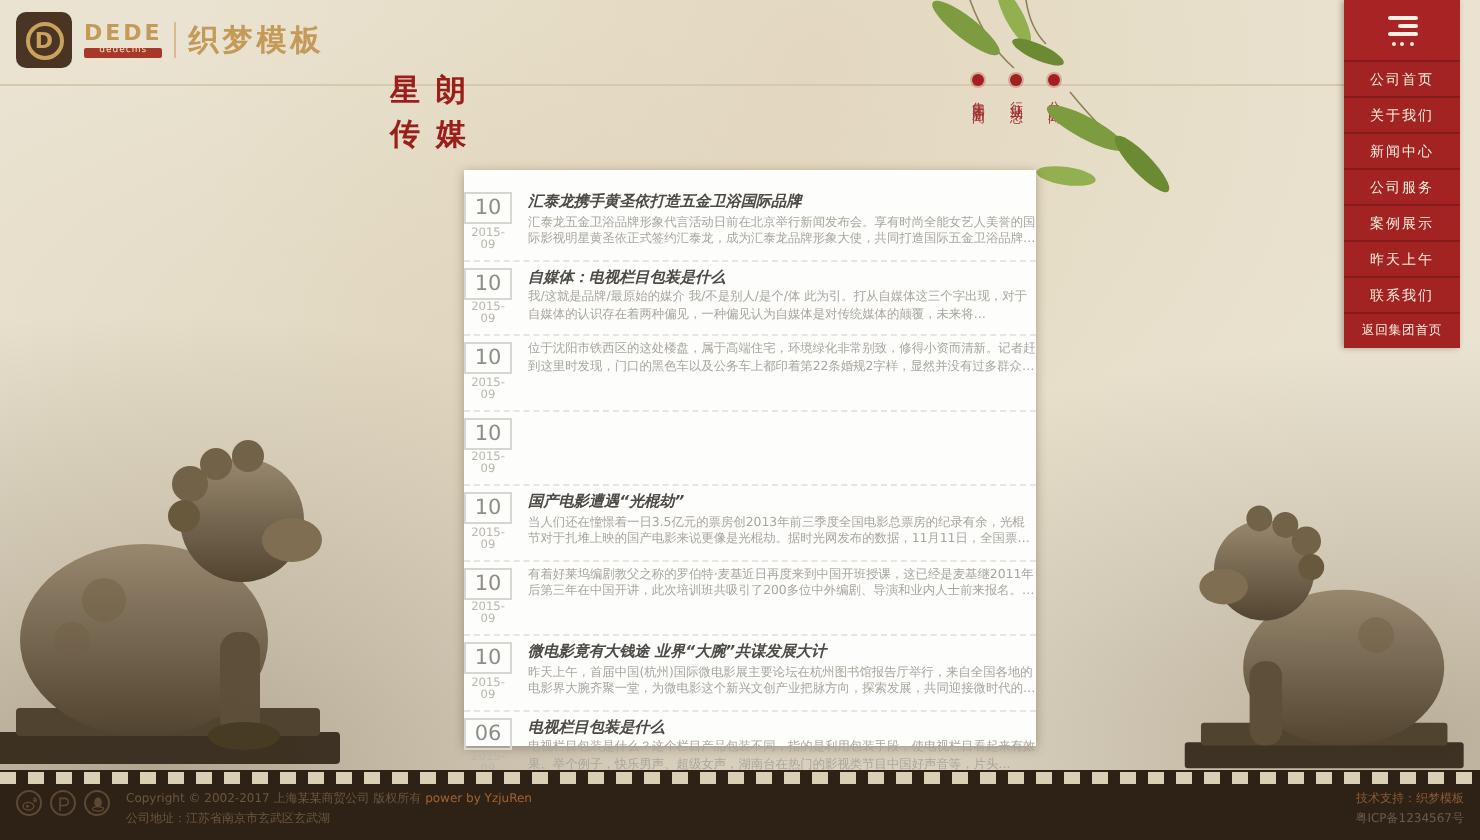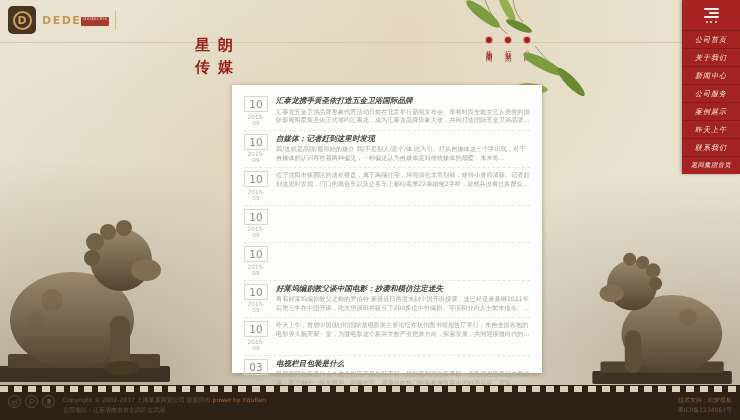--- a/index.html
+++ b/index.html
@@ -16,54 +16,54 @@
       #eae3d1;
   }
 
   
   .top-line { position:absolute; left:0; top:42px; width:682px; height:1px; background:#d6c9ad; }
 
   
   .logo { position:absolute; left:8px; top:6px; display:flex; align-items:center; gap:6px; cursor:pointer; }
   .logo-chip { width:28px; height:28px; border-radius:5px; background:#4a3423; display:flex; align-items:center; justify-content:center; }
   .logo-coin { width:19px; height:19px; border-radius:50%; border:2px solid #c9a25c; color:#c9a25c; font-size:11px; font-weight:bold; display:flex; align-items:center; justify-content:center; }
-  .logo-dede { display:flex; line-height:1; }
+  .logo-dede { display:flex; flex-direction:column; line-height:1; }
   .logo-dede .big { color:#c49a58; font-weight:bold; font-size:11px; letter-spacing:1.5px; }
   .logo-dede .tag { margin-top:2px; background:#a8392a; color:#f3e3c2; font-size:4.5px; padding:0.5px 2px; border-radius:1px; text-align:center; letter-spacing:.5px; }
   .logo-sep { width:1px; height:18px; background:#c49a58; opacity:.55; }
   .logo-title { color:#c49a58; font-size:15px; font-weight:bold; letter-spacing:2px; }
 
   
   .brand-v { position:absolute; left:194px; top:36px; width:40px; display:grid; grid-template-columns:1fr 1fr; gap:3px 6px; justify-items:center; font-family:"DejaVu Serif","Liberation Serif",serif; font-weight:bold; font-size:15px; color:#9a1f1b; }
 
   
   .ribbon { position:absolute; top:37px; width:12px; display:flex; flex-direction:column; align-items:center; cursor:pointer; }
   .ribbon .dot { width:6px; height:6px; border-radius:50%; background:#a32020; box-shadow:0 0 0 1px rgba(163,32,32,.25); }
   .ribbon .vtext { margin-top:2px; writing-mode:vertical-rl; text-orientation:upright; font-size:6.5px; letter-spacing:1.5px; color:#a03030; line-height:1; }
 
   
-  .sidebar { position:absolute; right:0; top:0; width:58px; background:#a32323; box-shadow:-1px 0 3px rgba(60,30,20,.35);font-style:italic; }
+  .sidebar { position:absolute; right:10px; top:0; width:58px; background:#a32323; box-shadow:-1px 0 3px rgba(60,30,20,.35); }
   .menu-btn { height:30px; display:flex; flex-direction:column; align-items:center; justify-content:center; gap:2px; cursor:pointer; background:#a82424; }
   .menu-btn .bar { width:15px; height:2px; background:#f7efe0; border-radius:1px; }
   .menu-btn .bar.short { width:10px; align-self:flex-end; margin-right:21px; }
   .menu-btn .dots { display:flex; gap:2.5px; margin-top:1px; }
   .menu-btn .dots i { width:2px; height:2px; background:#f7efe0; border-radius:50%; }
   .side-item { height:18px; display:flex; align-items:center; justify-content:center; color:#f6eedd; font-size:7px; letter-spacing:1px; border-top:1px solid rgba(0,0,0,.18); cursor:pointer; }
   .side-item.small { font-size:6.3px; letter-spacing:.4px; }
 
   
   .leaves { position:absolute; left:455px; top:0; pointer-events:none; }
 
   
   .statue { position:absolute; pointer-events:none; opacity:.96; }
   .statue.left { left:-6px; bottom:27px; }
   .statue.right { right:-4px; bottom:27px; transform:scaleX(-1); }
 
   
-  .panel { position:absolute; left:232px; top:85px; width:310px; height:288px; background:#fdfdfc; box-shadow:0 1px 5px rgba(80,60,30,.4); padding:8px 12px 6px; }
+  .panel { position:absolute; left:232px; top:85px; width:286px; height:288px; background:#fdfdfc; box-shadow:0 1px 5px rgba(80,60,30,.4); padding:8px 0 6px; }
   .news-item { display:flex; gap:8px; padding:3px 0 4px; border-bottom:1px dashed #e7e5e0; cursor:pointer; }
   .news-item:last-of-type { border-bottom:none; }
   .nd { width:24px; flex:none; text-align:center; }
   .nd .day { display:block; border:1px solid #d8d6d0; color:#8f8d86; font-size:10.5px; line-height:14px; height:16px; }
   .nd .ymd { display:block; font-size:5.8px; color:#b9b6ad; margin-top:1.5px; }
   .nt { flex:1; min-width:0; }
   .nt .title { font-size:7.6px; font-weight:bold; color:#4d4b46; white-space:nowrap; overflow:hidden; text-overflow:ellipsis; margin-bottom:1.5px;font-style:italic; }
   .nt .desc { font-size:6.2px; color:#a9a69d; line-height:1.38; display:-webkit-box; -webkit-line-clamp:2; -webkit-box-orient:vertical; overflow:hidden; }
 
   
@@ -94,20 +94,21 @@
 
   <div class="logo">
     <div class="logo-chip">
       <div class="logo-coin">D</div>
     </div>
     <div class="logo-dede">
       <span class="big">DEDE</span>
       <span class="tag">dedecms</span>
     </div>
     <div class="logo-sep"></div>
+    <div class="logo-title">织梦模板</div>
   </div>
 
   <div class="brand-v">
     <span>星</span>
     <span>朗</span>
     <span>传</span>
     <span>媒</span>
   </div>
 
   <div class="ribbon" style="left:483px">
@@ -208,21 +209,21 @@
         <div class="desc">汇泰龙五金卫浴品牌形象代言活动日前在北京举行新闻发布会。享有时尚全能女艺人美誉的国际影视明星黄圣依正式签约汇泰龙，成为汇泰龙品牌形象大使，共同打造国际五金卫浴品牌…</div>
       </div>
     </div>
 
     <div class="news-item">
       <div class="nd">
         <span class="day">10</span>
         <span class="ymd">2015-09</span>
       </div>
       <div class="nt">
-        <div class="title">自媒体：记者赶到这里时发现</div>
+        <div class="title">自媒体：电视栏目包装是什么</div>
         <div class="desc">我/这就是品牌/最原始的媒介 我/不是别人/是个/体 此为引。打从自媒体这三个字出现，对于自媒体的认识存在着两种偏见，一种偏见认为自媒体是对传统媒体的颠覆，未来将…</div>
       </div>
     </div>
 
     <div class="news-item">
       <div class="nd">
         <span class="day">10</span>
         <span class="ymd">2015-09</span>
       </div>
       <div class="nt">
@@ -235,46 +236,50 @@
         <span class="day">10</span>
         <span class="ymd">2015-09</span>
       </div>
     </div>
 
     <div class="news-item">
       <div class="nd">
         <span class="day">10</span>
         <span class="ymd">2015-09</span>
       </div>
-    </div>
-
-    <div class="news-item">
-      <div class="nd">
-        <span class="day">10</span>
-        <span class="ymd">2015-09</span>
-      </div>
-      <div class="nt">
-        <div class="title">好莱坞编剧教父谈中国电影：抄袭和模仿注定迷失</div>
+      <div class="nt">
+        <div class="title">国产电影遭遇“光棍劫”</div>
+        <div class="desc">当人们还在憧憬着一日3.5亿元的票房创2013年前三季度全国电影总票房的纪录有余，光棍节对于扎堆上映的国产电影来说更像是光棍劫。据时光网发布的数据，11月11日，全国票房报收…</div>
+      </div>
+    </div>
+
+    <div class="news-item">
+      <div class="nd">
+        <span class="day">10</span>
+        <span class="ymd">2015-09</span>
+      </div>
+      <div class="nt">
         <div class="desc">有着好莱坞编剧教父之称的罗伯特·麦基近日再度来到中国开班授课，这已经是麦基继2011年后第三年在中国开讲，此次培训班共吸引了200多位中外编剧、导演和业内人士前来报名。现…</div>
       </div>
     </div>
 
     <div class="news-item">
       <div class="nd">
         <span class="day">10</span>
         <span class="ymd">2015-09</span>
       </div>
       <div class="nt">
+        <div class="title">微电影竟有大钱途 业界“大腕”共谋发展大计</div>
         <div class="desc">昨天上午，首届中国(杭州)国际微电影展主要论坛在杭州图书馆报告厅举行，来自全国各地的电影界大腕齐聚一堂，为微电影这个新兴文创产业把脉方向，探索发展，共同迎接微时代的…</div>
       </div>
     </div>
 
     <div class="news-item">
       <div class="nd">
-        <span class="day">03</span>
+        <span class="day">06</span>
         <span class="ymd">2015-09</span>
       </div>
       <div class="nt">
         <div class="title">电视栏目包装是什么</div>
         <div class="desc">电视栏目包装是什么？这个栏目产品包装不同，指的是利用包装手段，使电视栏目看起来有效果。举个例子，快乐男声、超级女声，湖南台在热门的影视类节目中国好声音等，片头…</div>
       </div>
     </div>
 
     <div class="pager">
       <span class="pg">首页</span>

